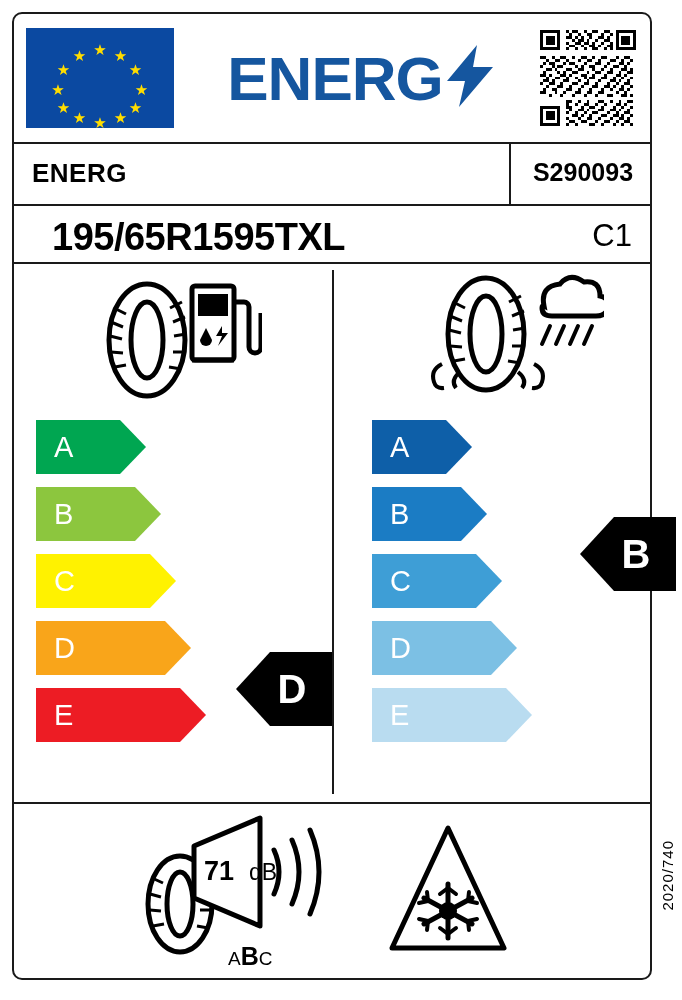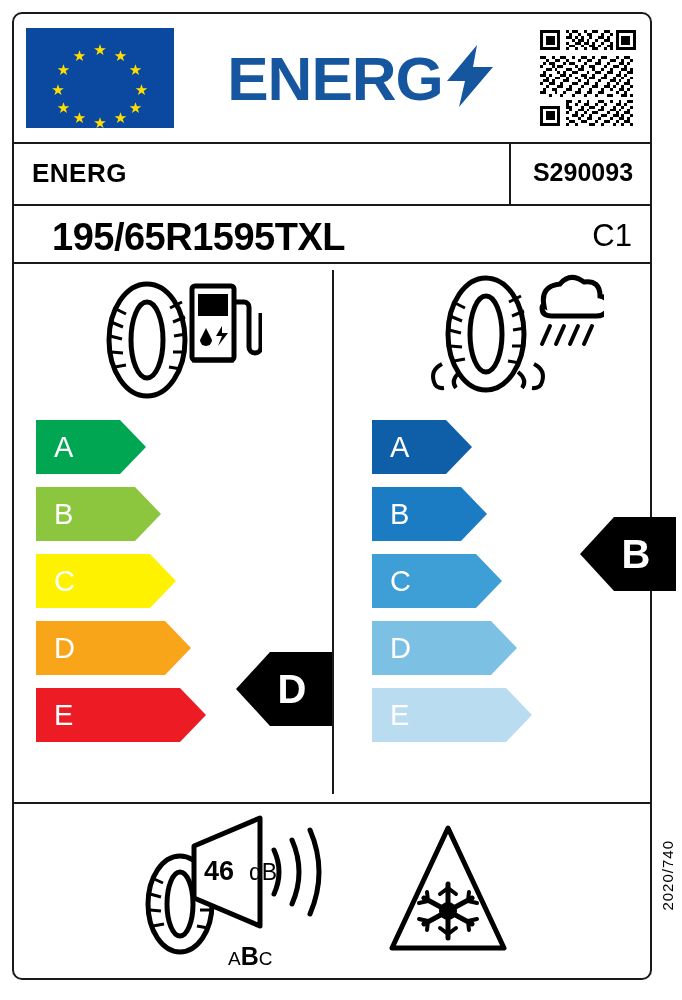--- a/index.html
+++ b/index.html
@@ -702,21 +702,21 @@
         </g>
 
         <path d="M62 32 L128 4 L128 112 L62 84 Z" fill="#fff" stroke="#000" stroke-width="5" stroke-linejoin="round"></path>
 
         <g fill="none" stroke="#000" stroke-width="5" stroke-linecap="round">
           <path d="M142 36 q10 22 0 44"></path>
           <path d="M160 26 q14 32 0 64"></path>
           <path d="M178 16 q18 42 0 84"></path>
         </g>
       </svg>
-      <span class="db-value">46</span>
+      <span class="db-value">71</span>
       <span class="db-unit">dB</span>
       <span class="noise-classes">
         <span>A</span><span class="sel">B</span><span>C</span>
       </span>
     </div>
 
     <div class="snow-group">
       <svg width="124" height="134" viewBox="0 0 124 134">
         <path d="M62 6 L118 126 L6 126 Z" fill="none" stroke="#000" stroke-width="5" stroke-linejoin="round"></path>
         <g stroke="#000" stroke-width="5" stroke-linecap="round">

